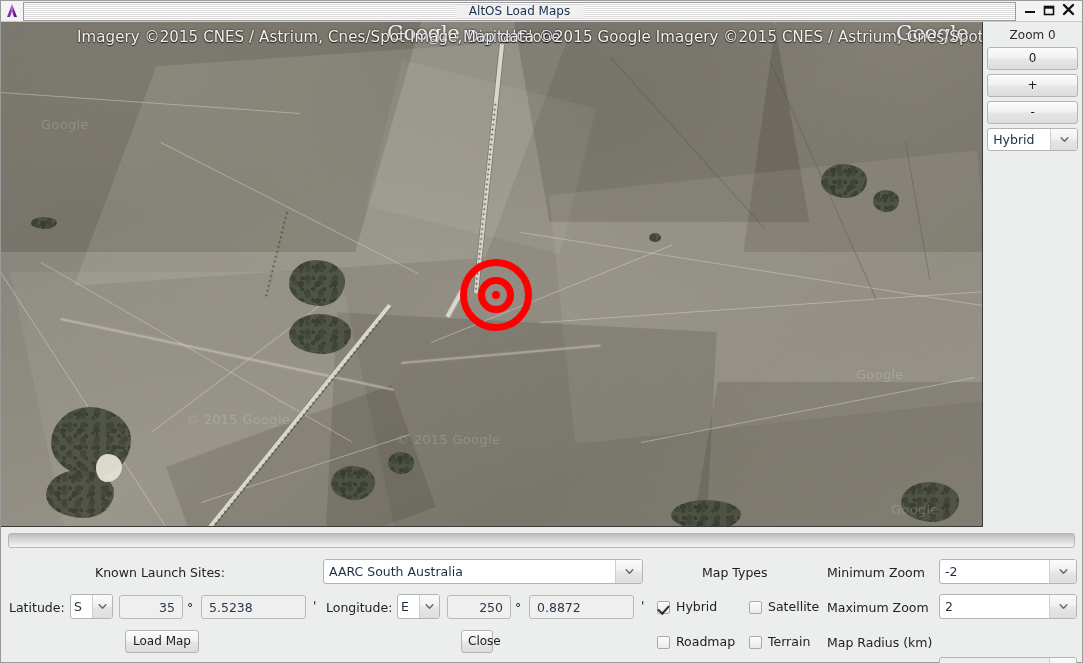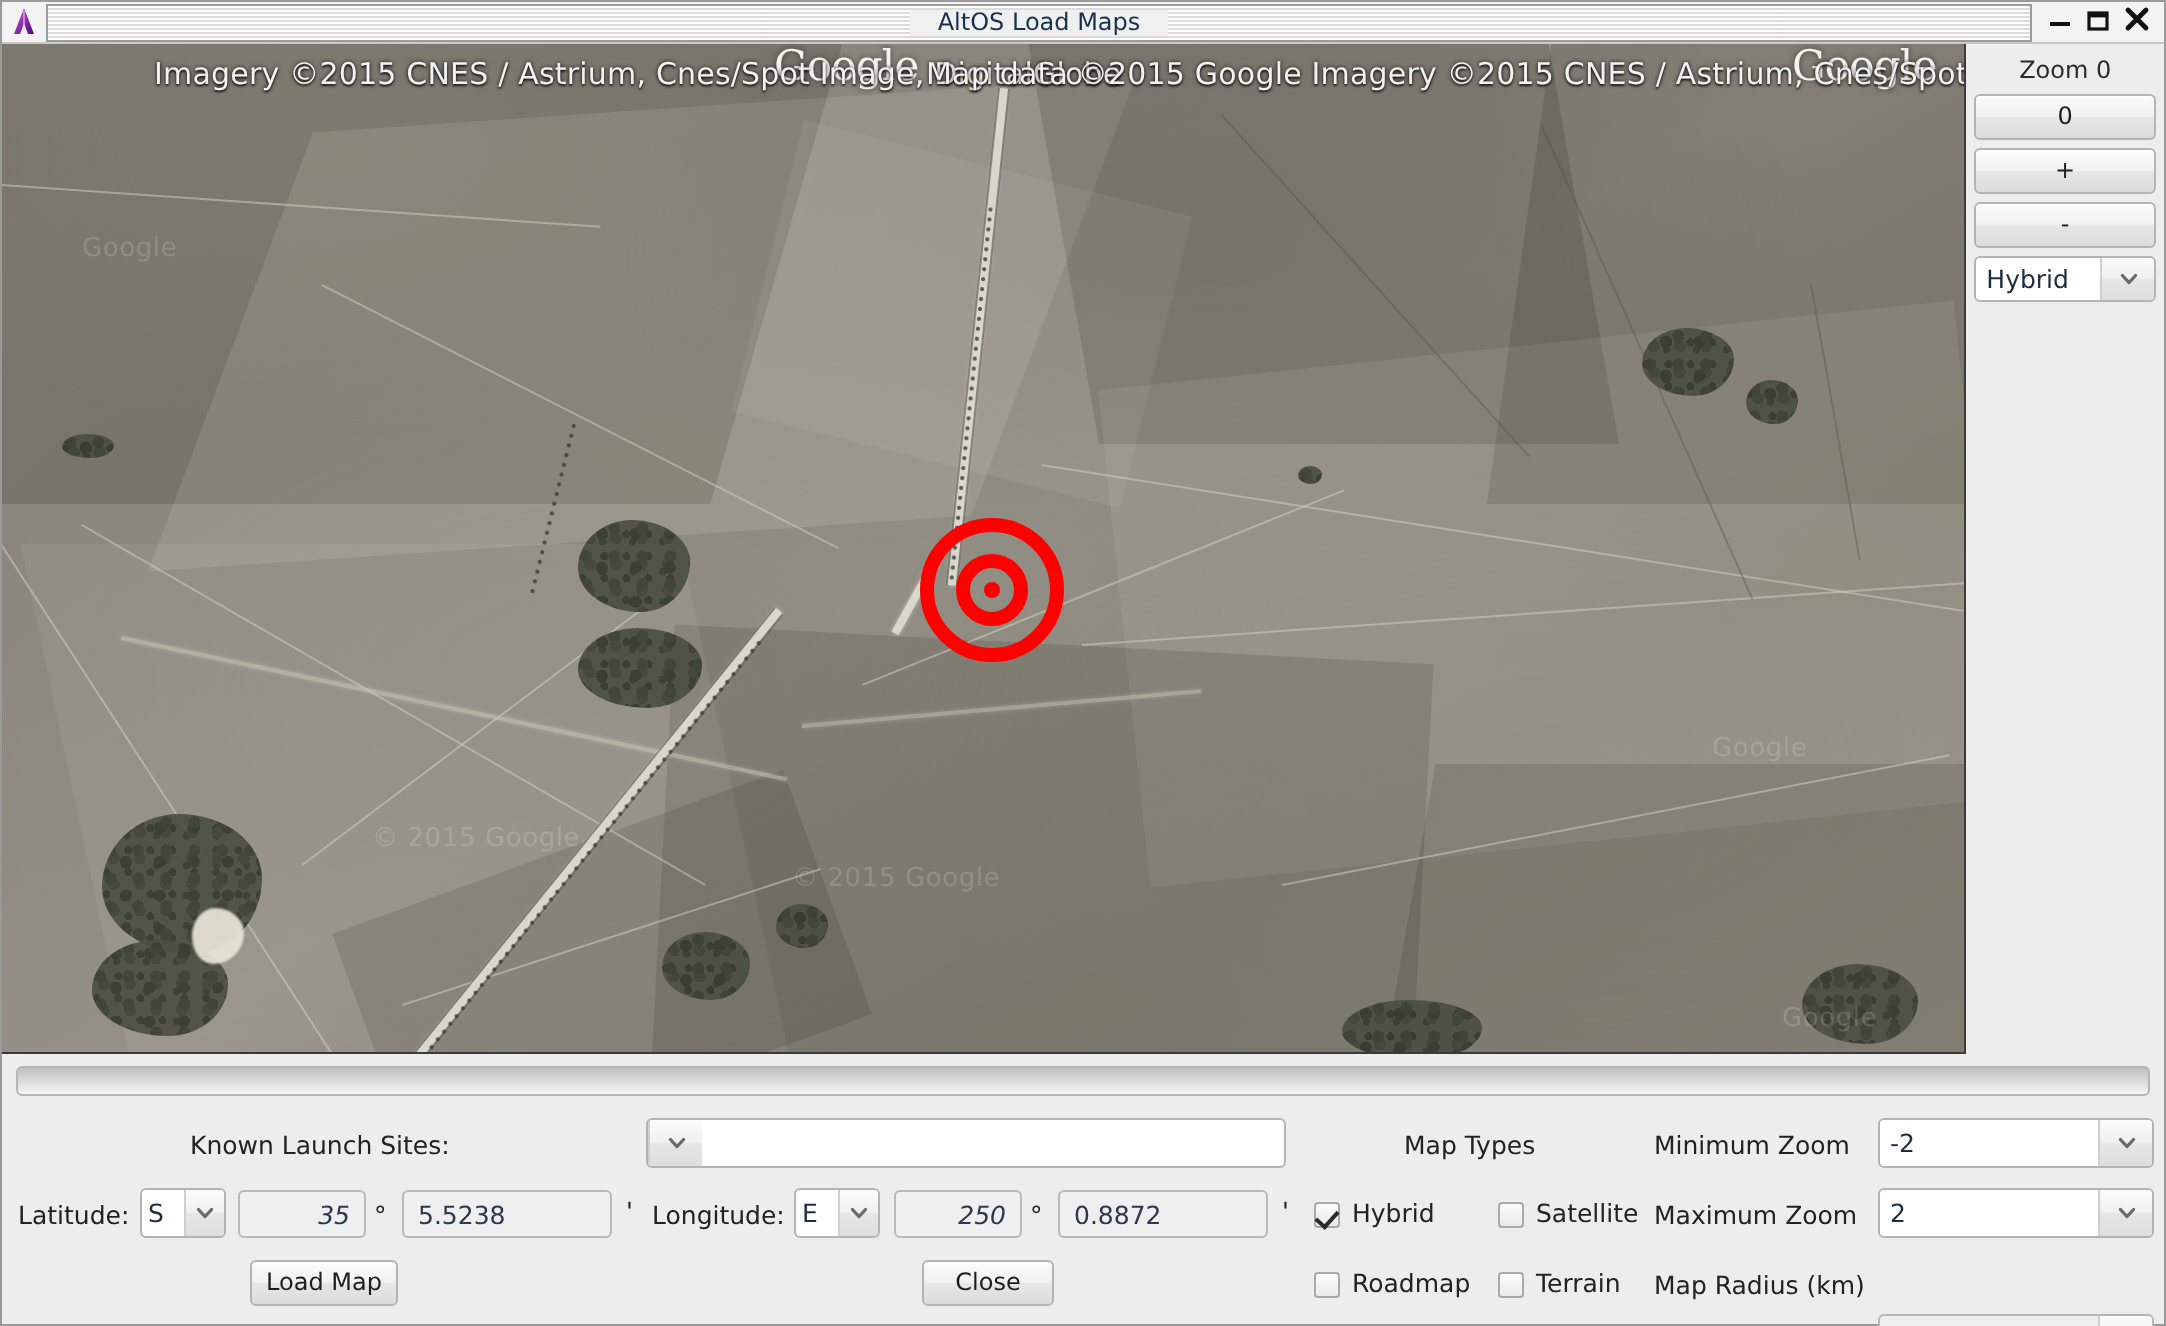--- a/index.html
+++ b/index.html
@@ -315,21 +315,21 @@
     border: 1px solid #b9b9b9;
     border-radius: 3px;
     background: #efefef;
     font-size: 12.5px;
     color: #2a3a4c;
     display: flex;
     align-items: center;
     padding: 0 7px;
     height: 24px;
   }
-  .field.num { justify-content: flex-end; font-style: italic; }
+  .field.num { justify-content: flex-end; }
   .combo-abs {
     position: absolute;
     box-sizing: border-box;
   }
   .cb-row {
     position: absolute;
     display: flex;
     align-items: center;
     gap: 6px;
     white-space: nowrap;
@@ -501,20 +501,21 @@
   </div>
 
   <div class="hscroll-area">
     <div class="hscroll"></div>
   </div>
 
   <div class="form-area">
 
     <span class="lbl" style="left:94px;top:12px;">Known Launch Sites:</span>
     <div class="combo combo-abs" style="left:322px;top:6px;width:320px;height:25px;background:#fff;">
+      <span class="val">AARC South Australia</span>
       <span class="arrow">
         <svg class="chev" viewBox="0 0 10 10">
             <path d="M1.3 3 L5 7 L8.7 3" fill="none" stroke="#6b6b6b" stroke-width="1.7" stroke-linecap="round" stroke-linejoin="round"></path>
           </svg>
       </span>
     </div>
 
     <span class="lbl" style="left:701px;top:12px;">Map Types</span>
     <span class="lbl" style="left:826px;top:12px;">Minimum Zoom</span>
     <div class="combo combo-abs" style="left:938px;top:6px;width:138px;height:25px;">
@@ -575,21 +576,21 @@
     <div class="combo combo-abs" style="left:938px;top:41px;width:138px;height:25px;">
       <span class="val">2</span>
       <span class="arrow">
         <svg class="chev" viewBox="0 0 10 10">
             <path d="M1.3 3 L5 7 L8.7 3" fill="none" stroke="#6b6b6b" stroke-width="1.7" stroke-linecap="round" stroke-linejoin="round"></path>
           </svg>
       </span>
     </div>
 
     <div class="btn btn-abs" style="left:124px;top:630px;width:74px;left:124px;top:77px;">Load Map</div>
-    <div class="btn btn-abs" style="left:460px;top:77px;width:66px;">Close</div>
+    <div class="btn btn-abs" style="left:460px;top:77px;width:32px;">Close</div>
 
     <div class="cb-row" style="left:656px;top:82px;">
       <span class="cbox"></span>
       <span class="cb-label">Roadmap</span>
     </div>
     <div class="cb-row" style="left:748px;top:82px;">
       <span class="cbox"></span>
       <span class="cb-label">Terrain</span>
     </div>
 

